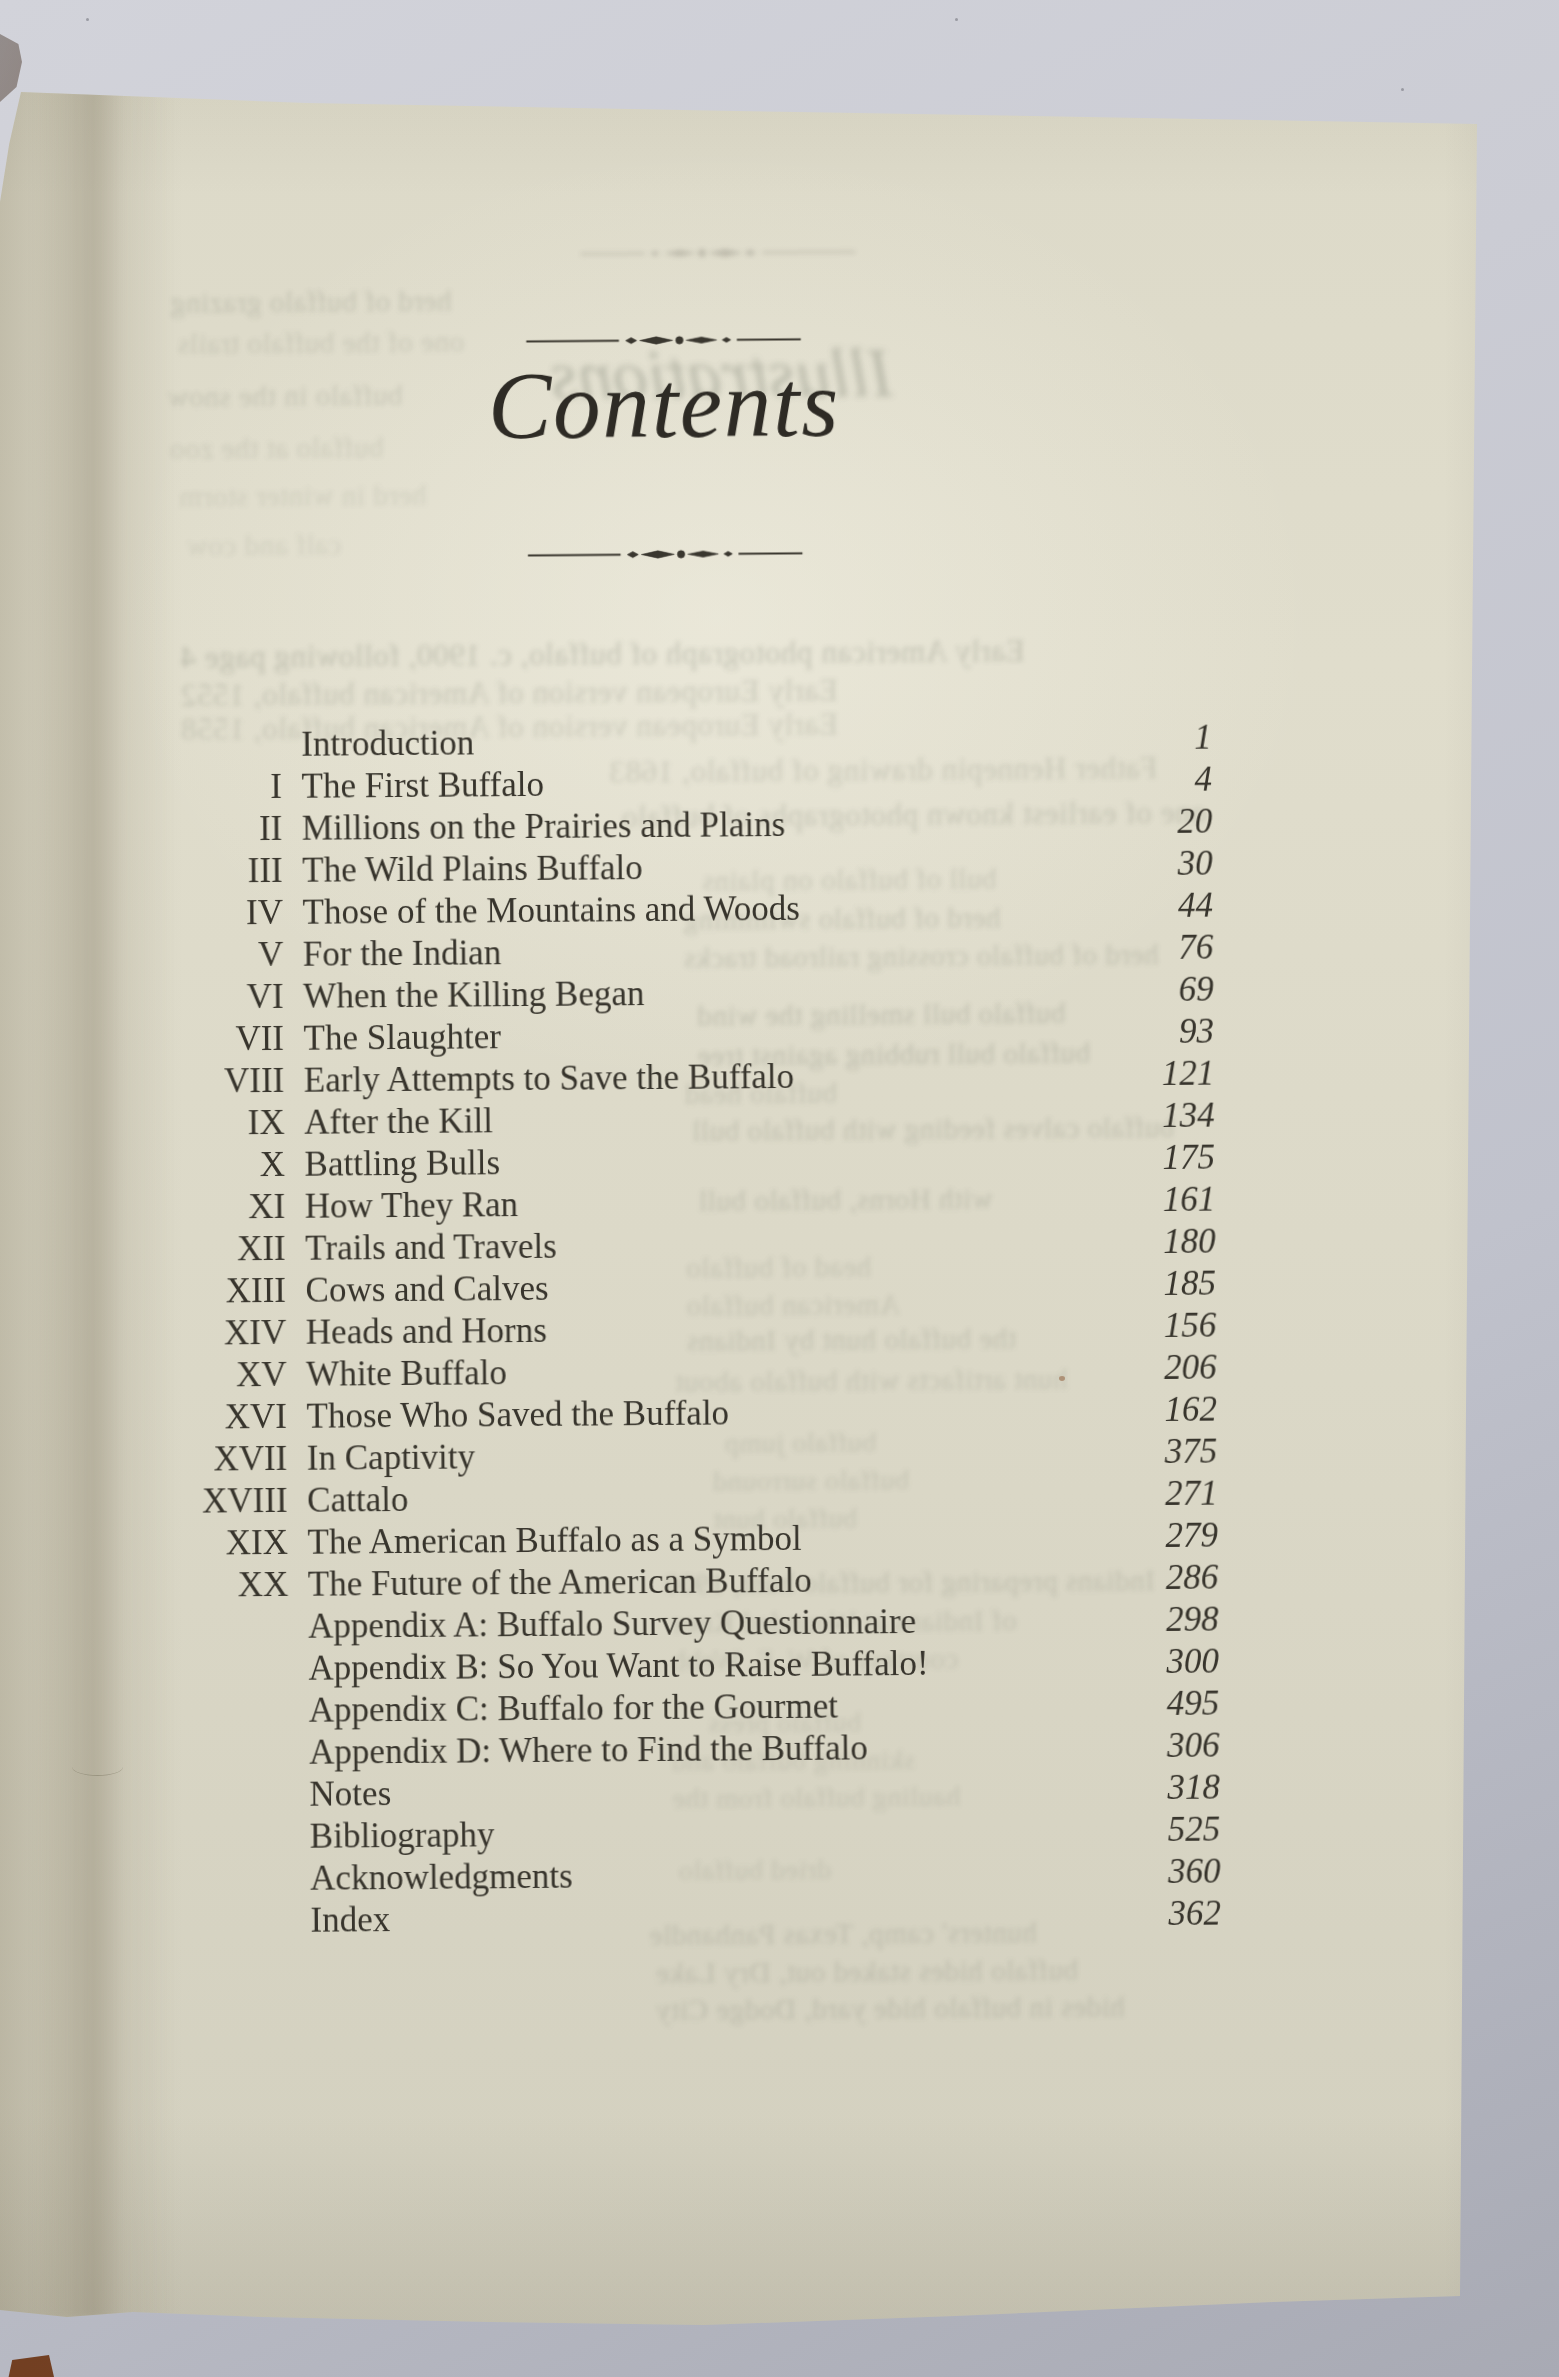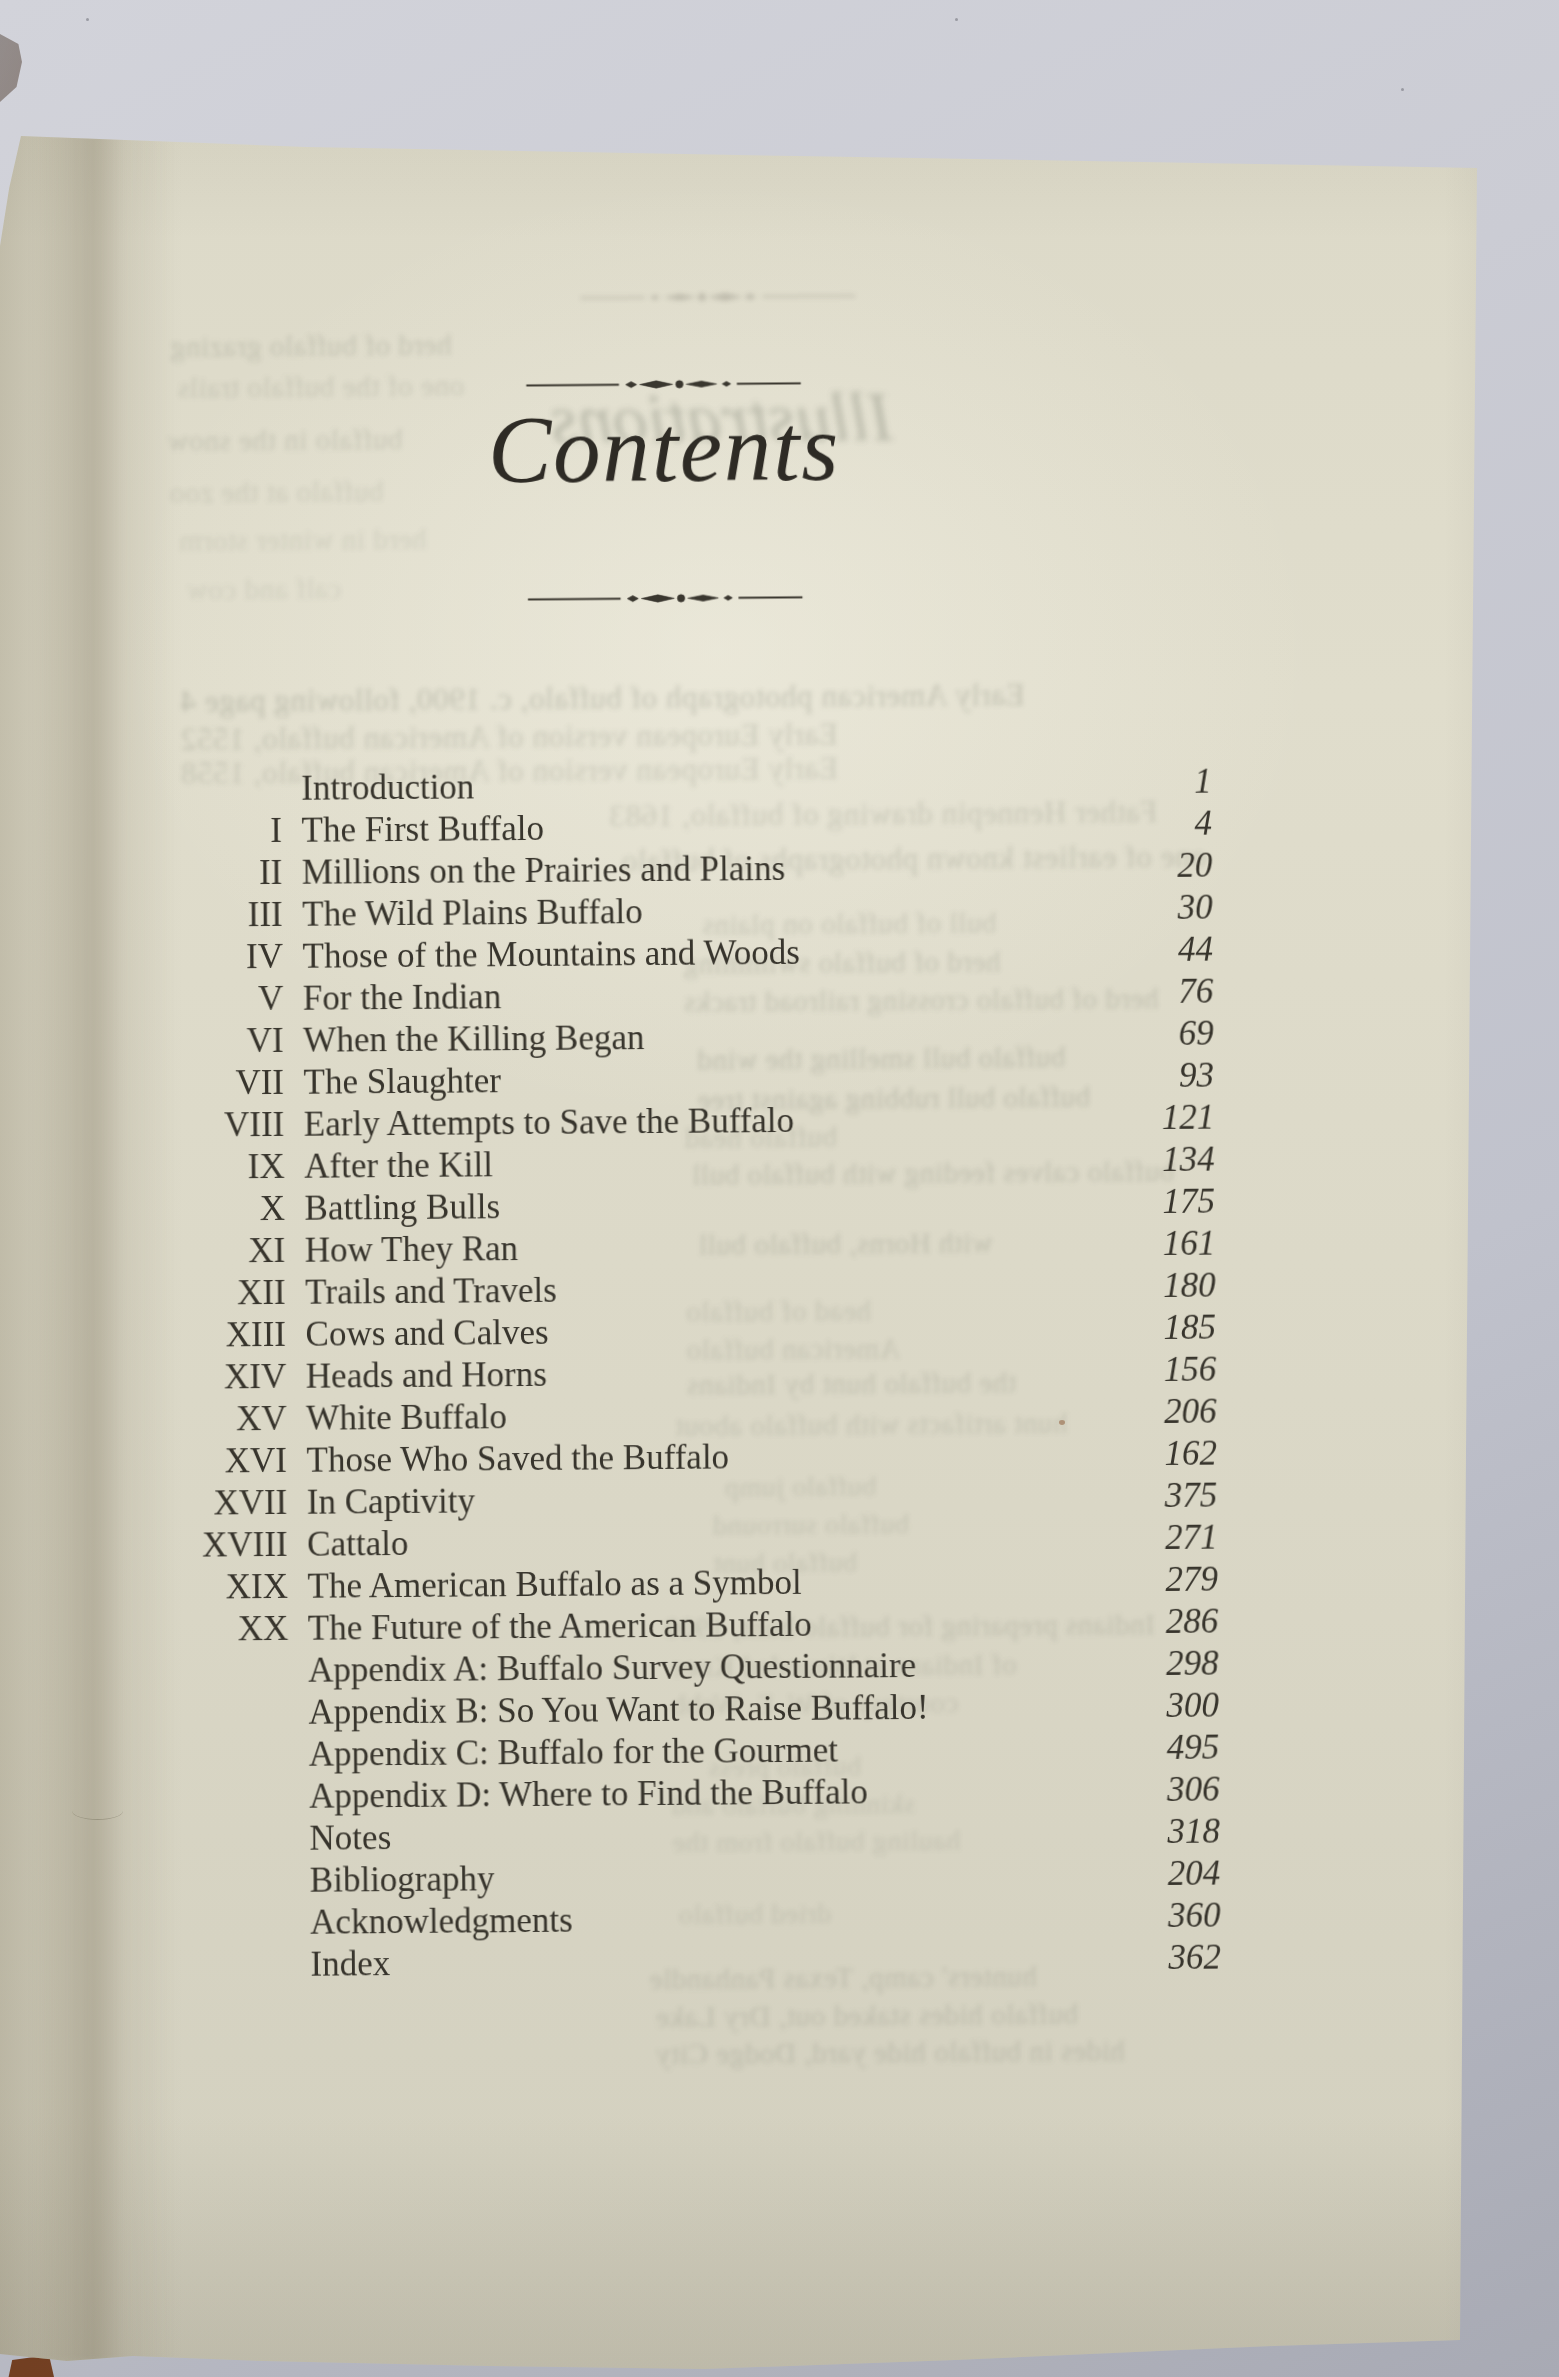--- a/index.html
+++ b/index.html
@@ -14,21 +14,21 @@
   .page{position:absolute;inset:0;
     clip-path:polygon(21px 92px,306px 103px,796px 112px,1255px 120px,1477px 124px,
       1472px 673px,1466px 1408px,1460px 2296px,1273px 2302px,955px 2316px,704px 2325px,
       490px 2322px,263px 2317px,133px 2312px,67px 2317px,0px 2310px,0px 202px,9.2px 144px);
     background:
       radial-gradient(ellipse 857px 673px at 46% 26%, rgba(248,246,234,.42), rgba(248,246,234,0) 70%),
       linear-gradient(to right, rgba(112,102,78,.26) 0px, rgba(112,102,78,.10) 67px, rgba(112,102,78,0) 184px),
       linear-gradient(to left, rgba(104,98,80,.17), rgba(104,98,80,0) 116px),
       linear-gradient(to bottom, rgba(92,86,68,.10), rgba(92,86,68,0) 196px),
       linear-gradient(to top, rgba(84,78,62,.17), rgba(84,78,62,0) 263px),
-      linear-gradient(180deg,#dcd9c8 0%,#e0ddcc 28%,#dbd8c7 58%,#d2cfbe 100%); margin-top: 44px;}
+      linear-gradient(180deg,#dcd9c8 0%,#e0ddcc 28%,#dbd8c7 58%,#d2cfbe 100%);}
   .gutter-crease{position:absolute;left:32px;top:86px;width:141px;height:2234px;
     background:linear-gradient(to right, rgba(125,115,92,0) 0%, rgba(125,115,92,.22) 28%,
       rgba(118,108,86,.30) 44%, rgba(125,115,92,.08) 66%, rgba(125,115,92,0) 100%);
     filter:blur(4.3px);}
   .paper-crease-mark{position:absolute;left:72px;top:1758px;width:51px;height:17px;
     border-bottom:1.8px solid rgba(130,124,104,.55);border-radius:50%;filter:blur(0.7px);}
   .foxing{position:absolute;left:1059px;top:1376px;width:6.1px;height:4.9px;border-radius:50%;
     background:#96603c;opacity:.55;filter:blur(0.6px);}
   .content{position:absolute;inset:0;transform:rotate(-0.45deg);transform-origin:780px 1163px;
     color:#37342c;filter:blur(0.2px);}
@@ -326,21 +326,21 @@
     <span class="toc-num"></span>
     <span class="toc-gap"></span>
     <span class="toc-title">Notes</span>
     <span class="toc-page">318</span>
   </div>
 
   <div class="toc-row">
     <span class="toc-num"></span>
     <span class="toc-gap"></span>
     <span class="toc-title">Bibliography</span>
-    <span class="toc-page">204</span>
+    <span class="toc-page">525</span>
   </div>
 
   <div class="toc-row">
     <span class="toc-num"></span>
     <span class="toc-gap"></span>
     <span class="toc-title">Acknowledgments</span>
     <span class="toc-page">360</span>
   </div>
 
   <div class="toc-row">

